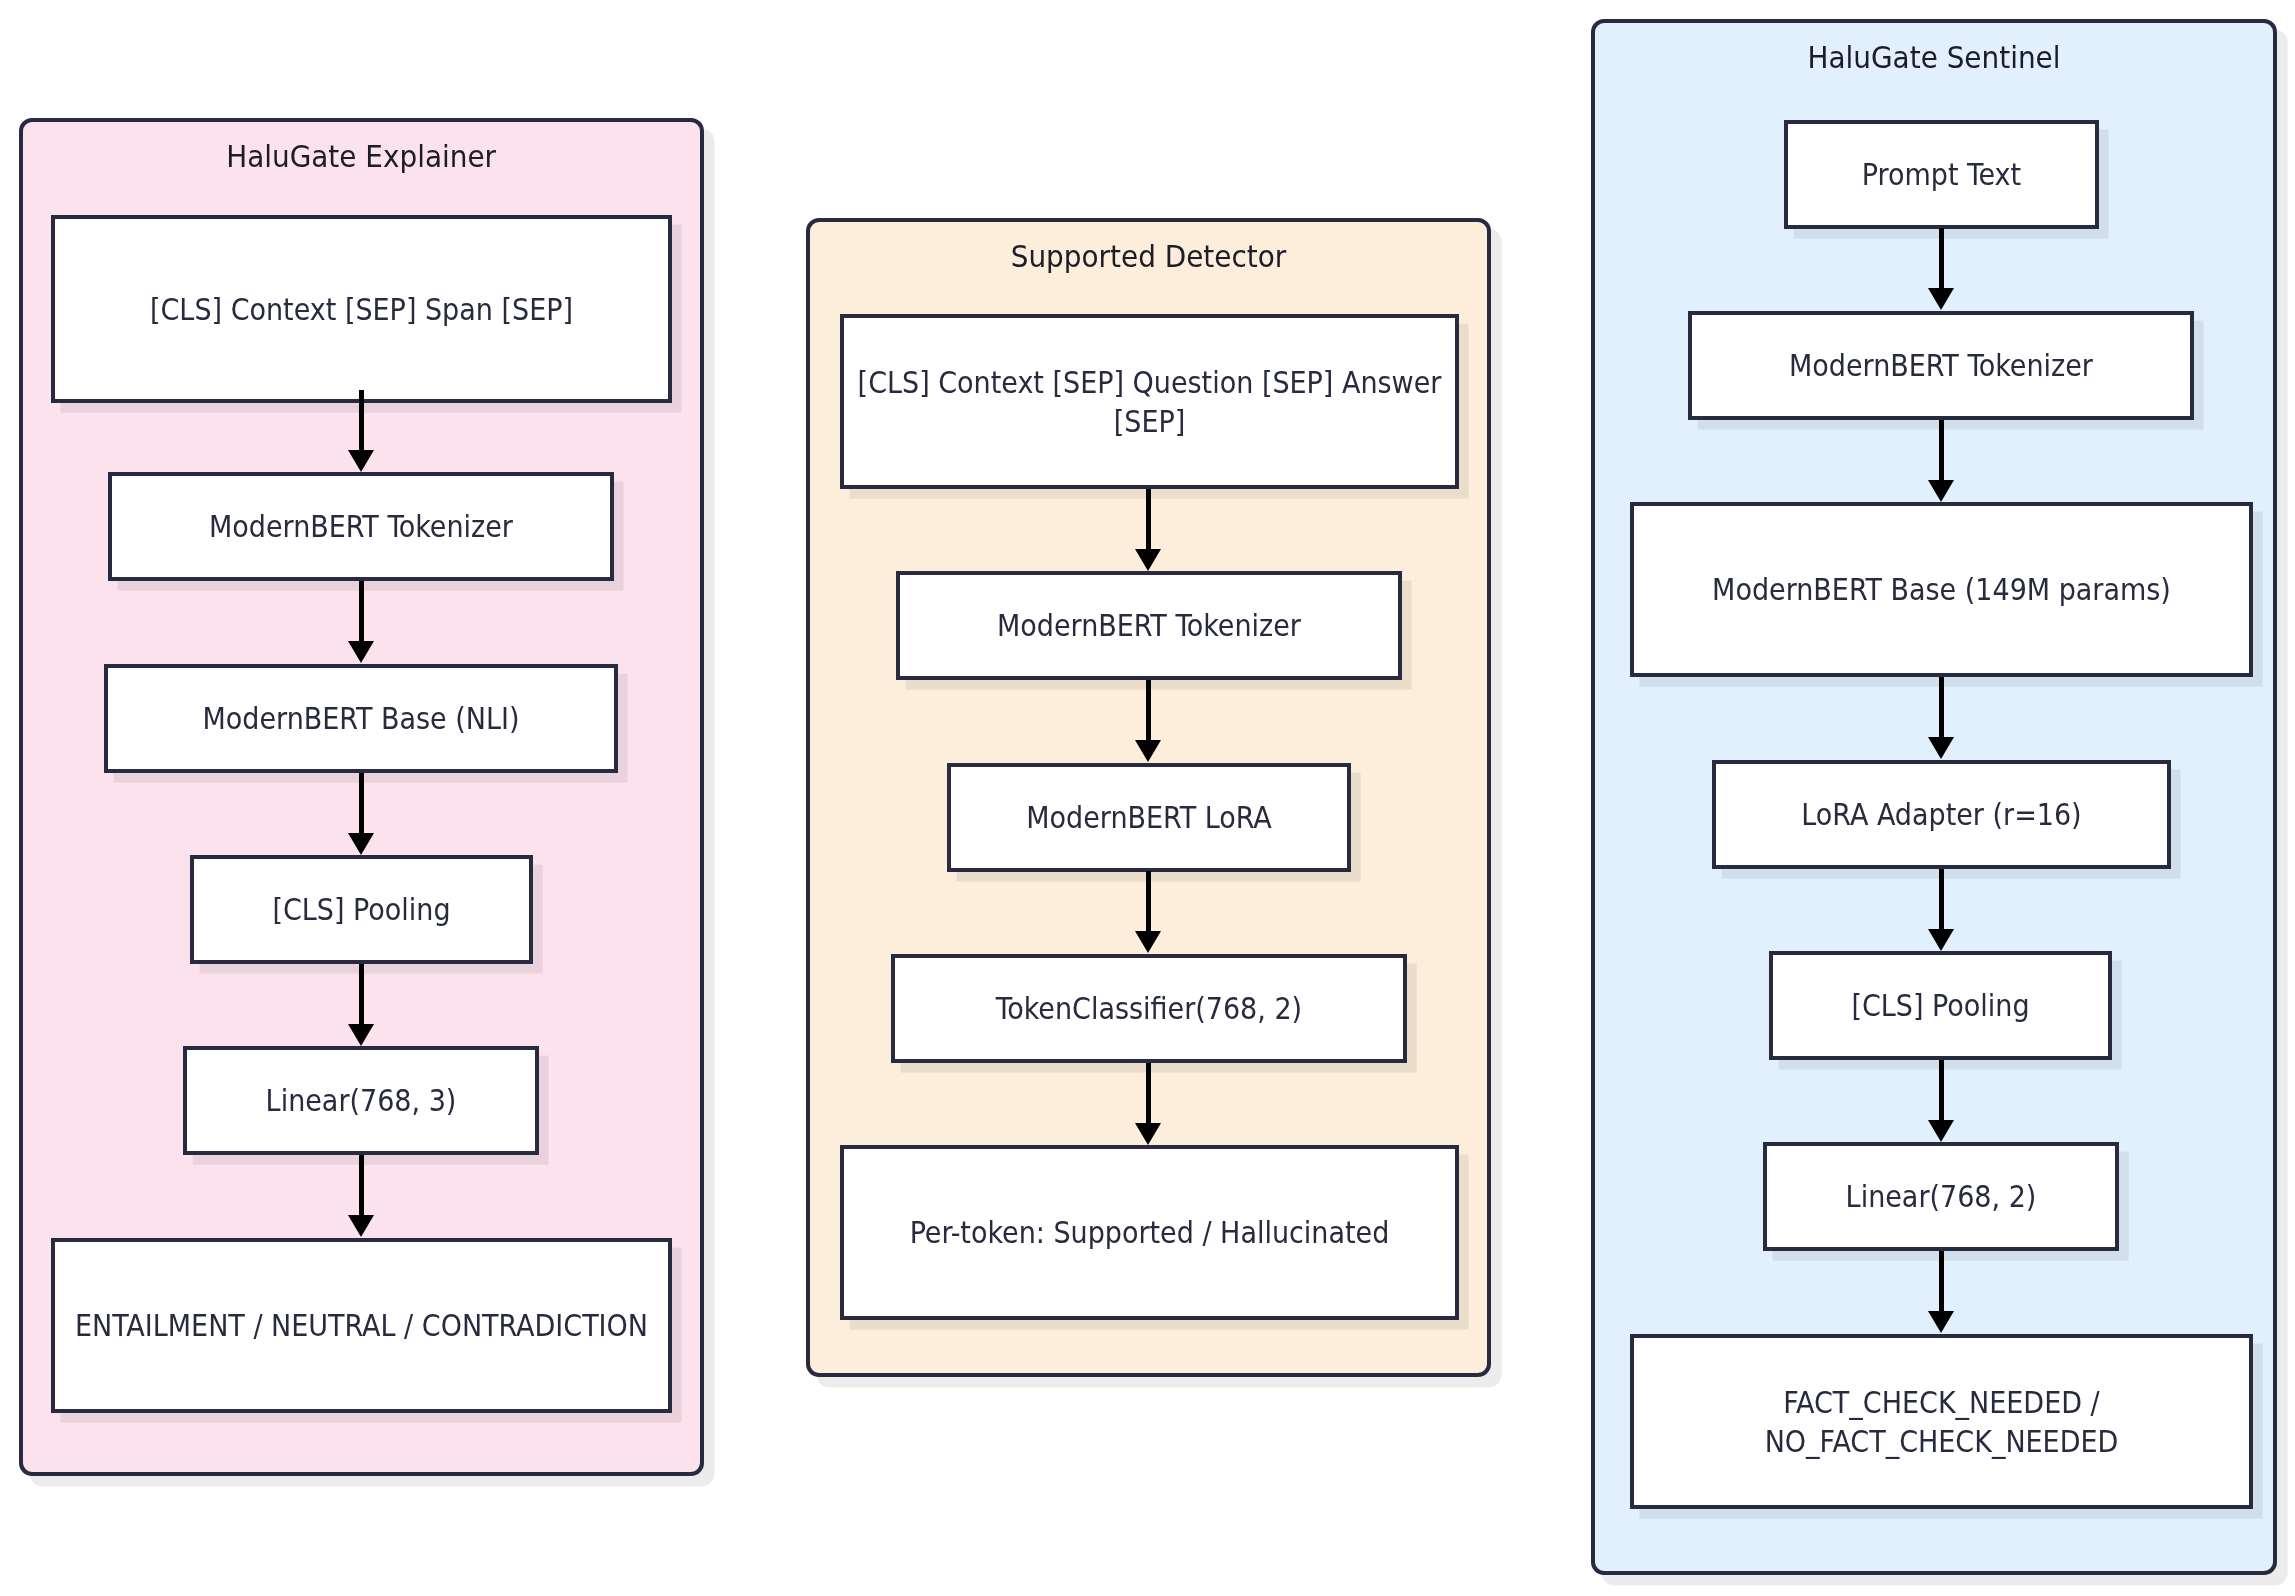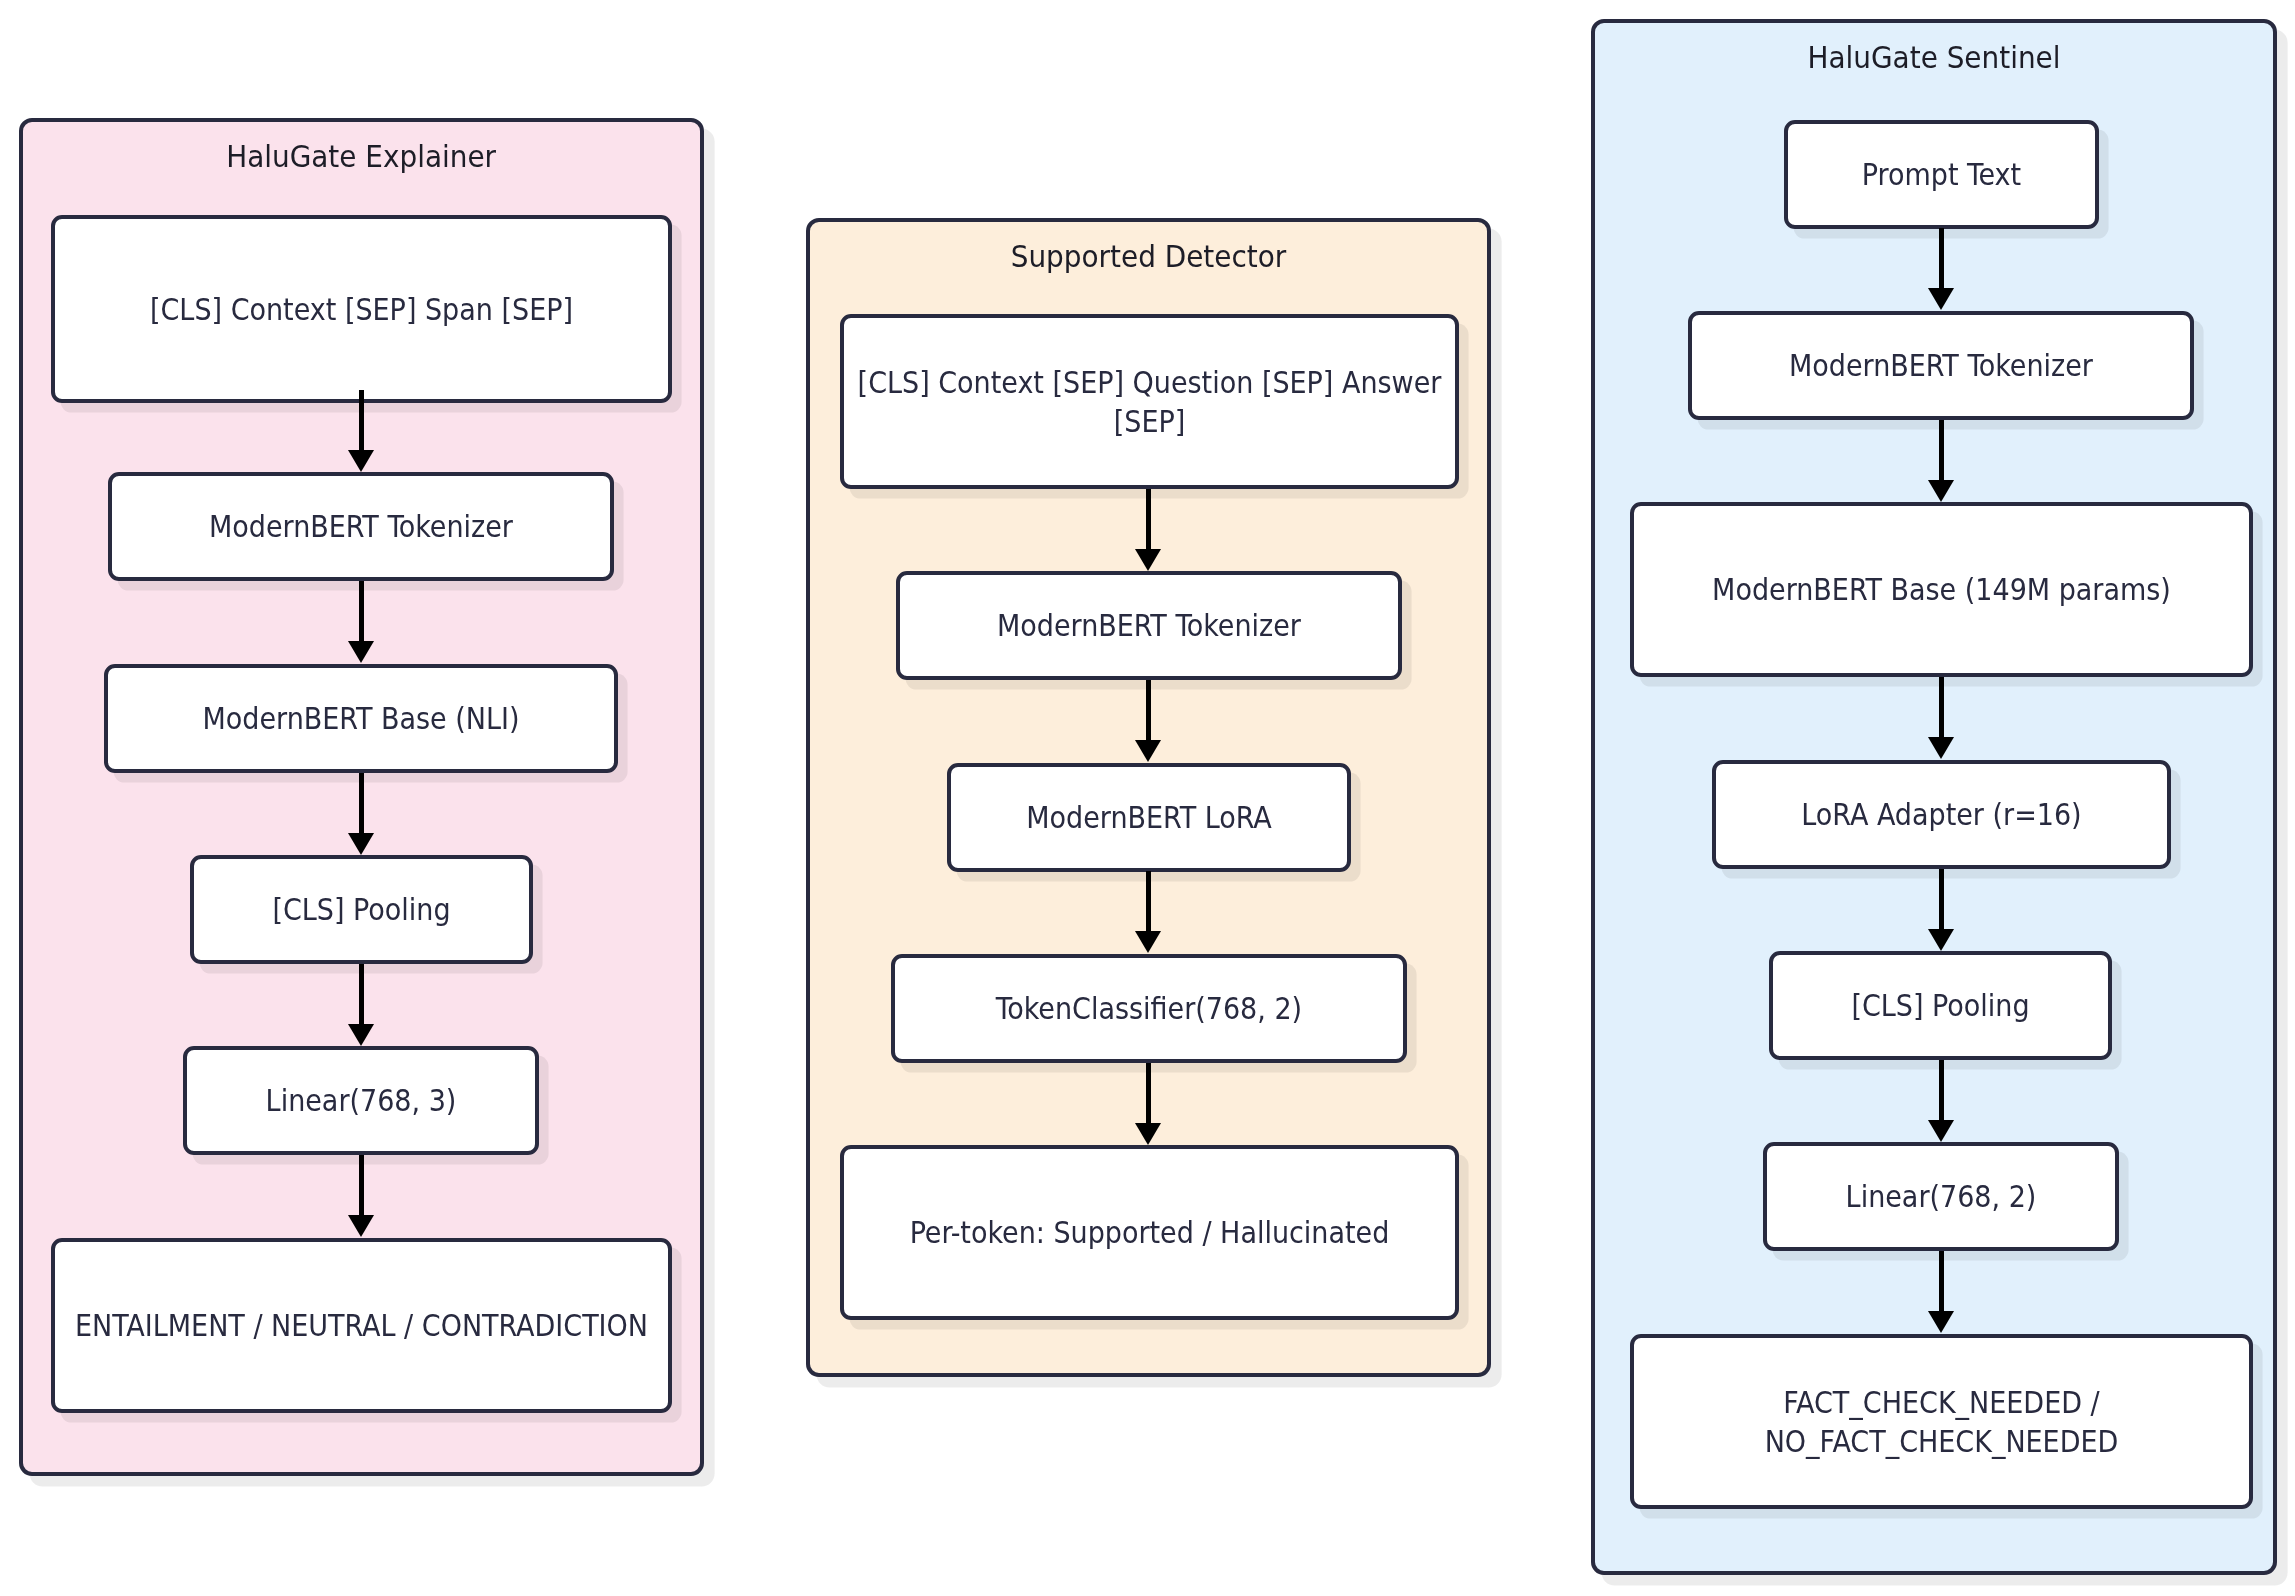--- a/index.html
+++ b/index.html
@@ -25,21 +25,21 @@
     line-height:1.1;
     white-space:nowrap;
   }
 
   
   .node{
     position:absolute;
     box-sizing:border-box;
     background:#ffffff;
     border:4.8px solid #282a3f;
-    border-radius:11px;
+    border-radius:0;
     color:#282a3f;
     display:flex;align-items:center;justify-content:center;
     text-align:center;
     font-size:30px;
     line-height:1.30;
     padding:0 8.5px;
     box-shadow:9.6px 9.6px 0 0 rgba(0,0,0,.07);
   }
   .node span{display:block;width:100%;}
 

